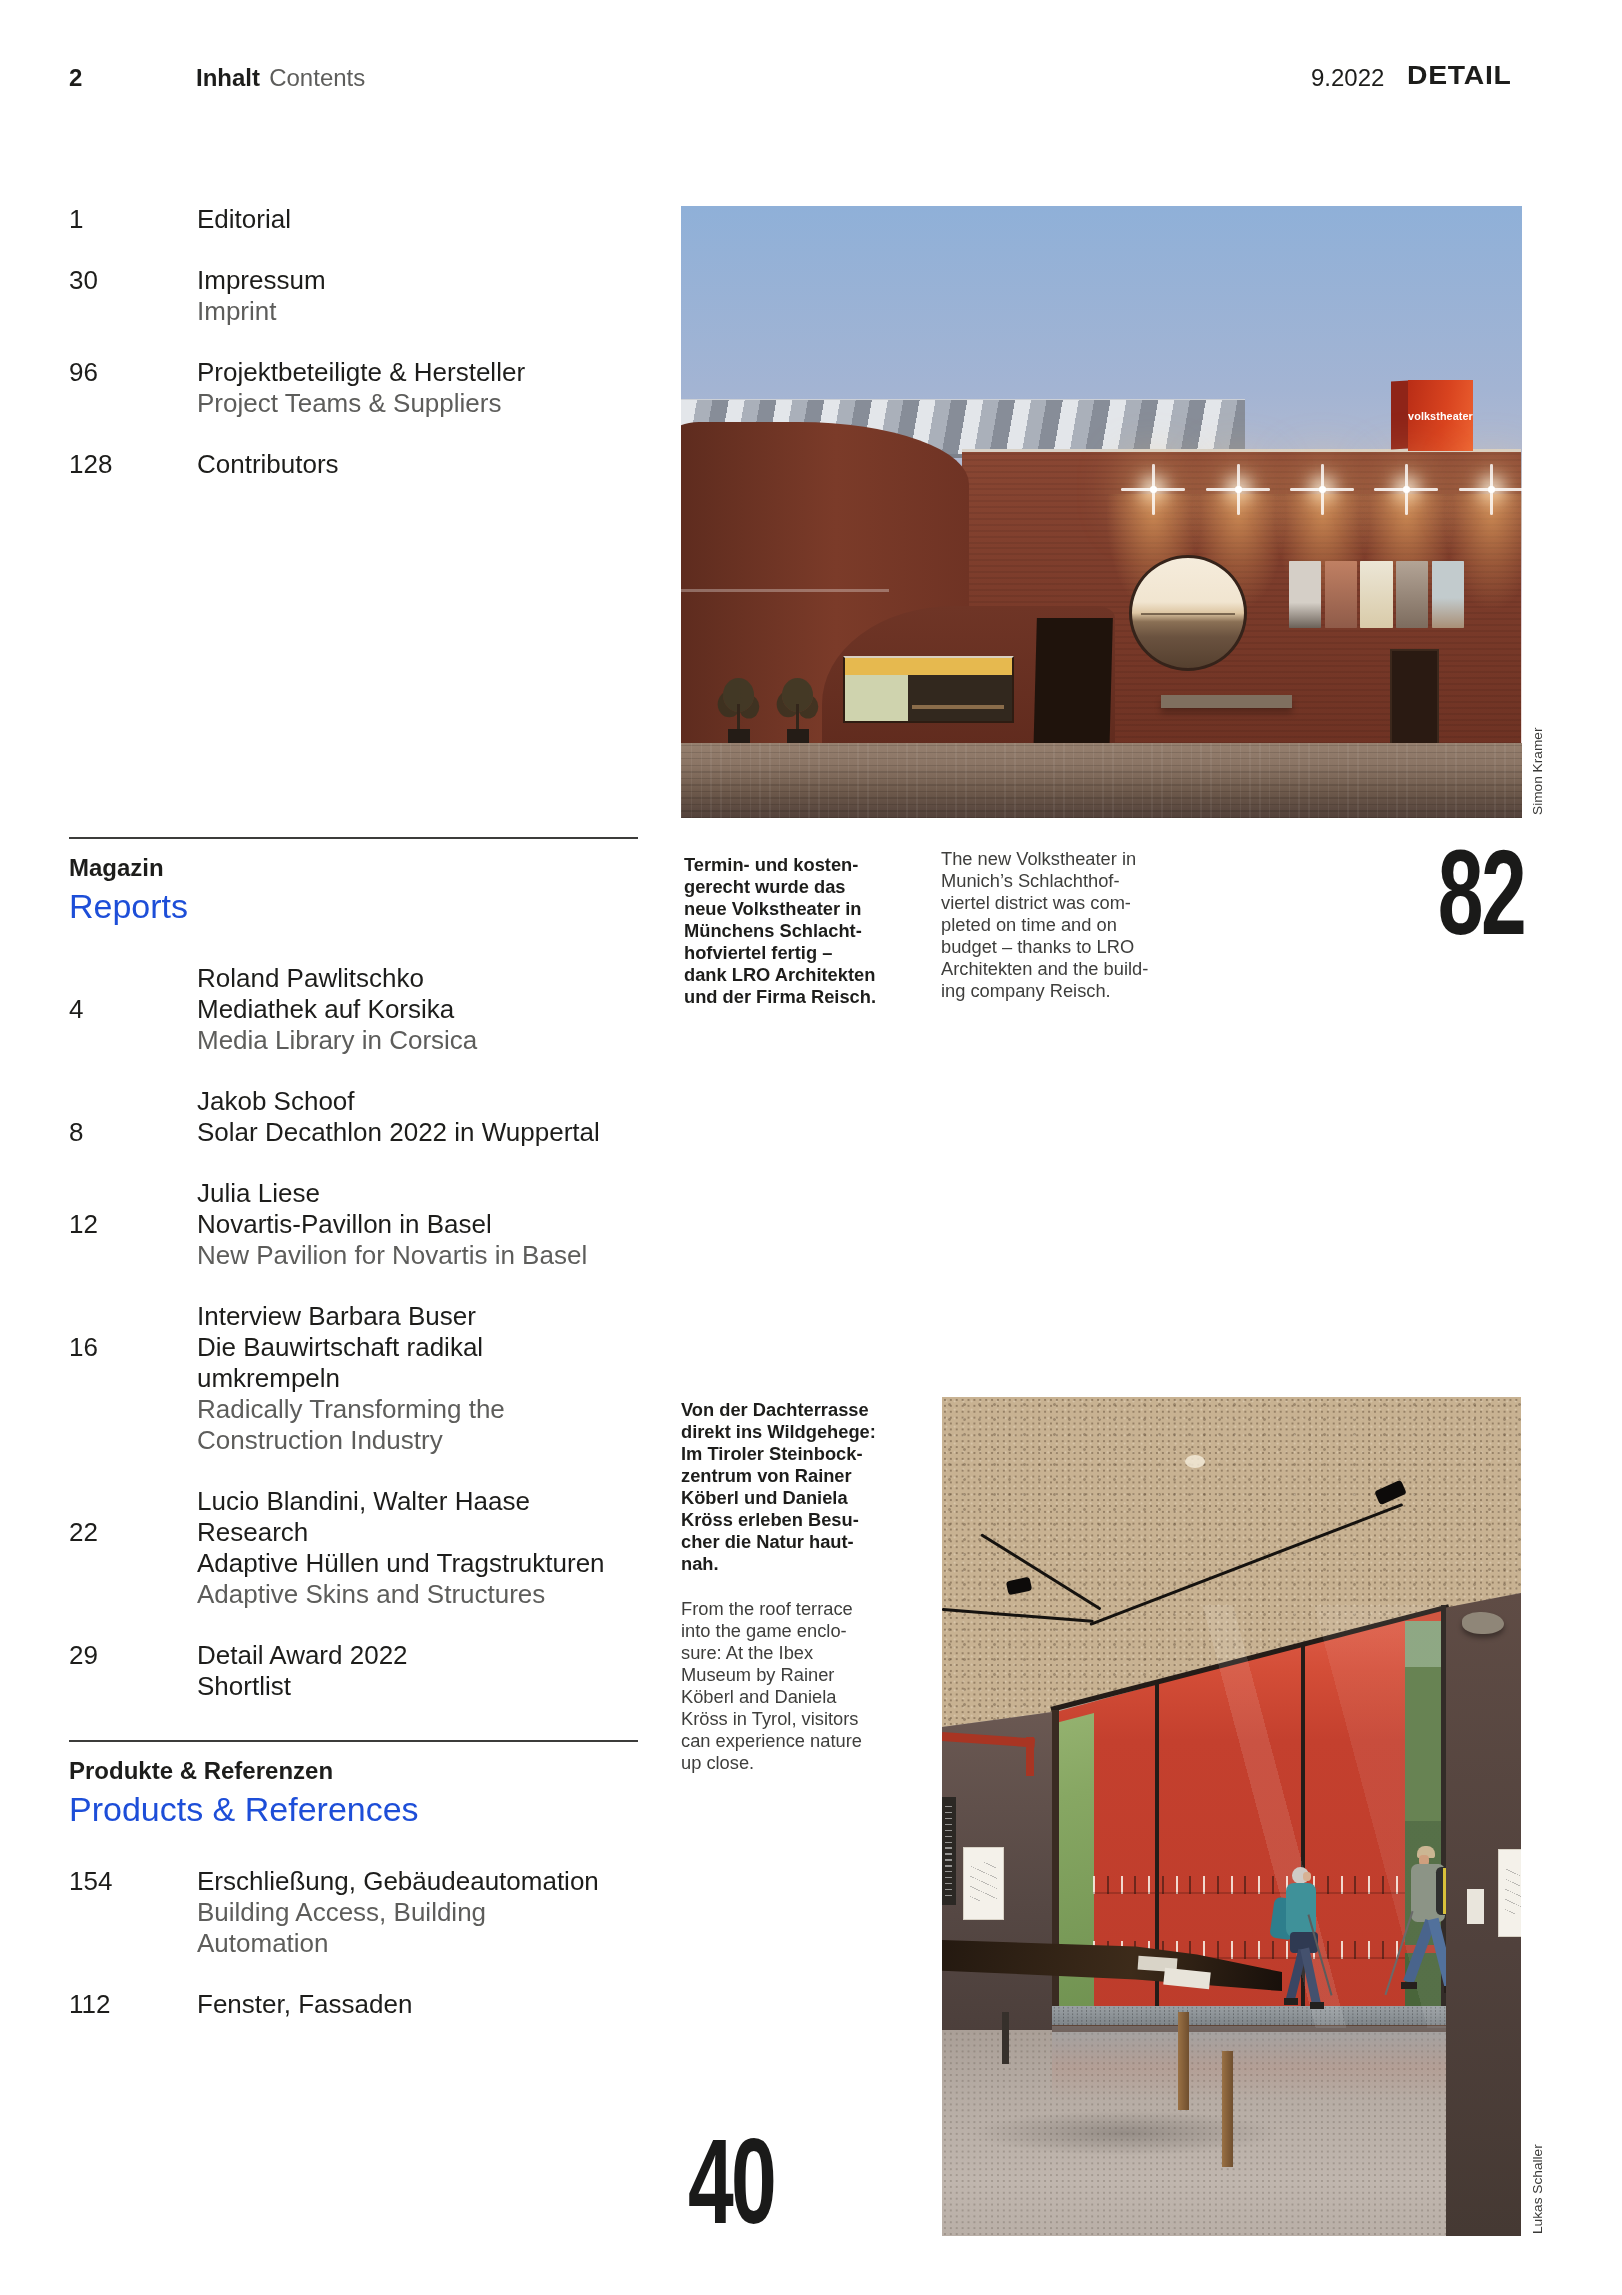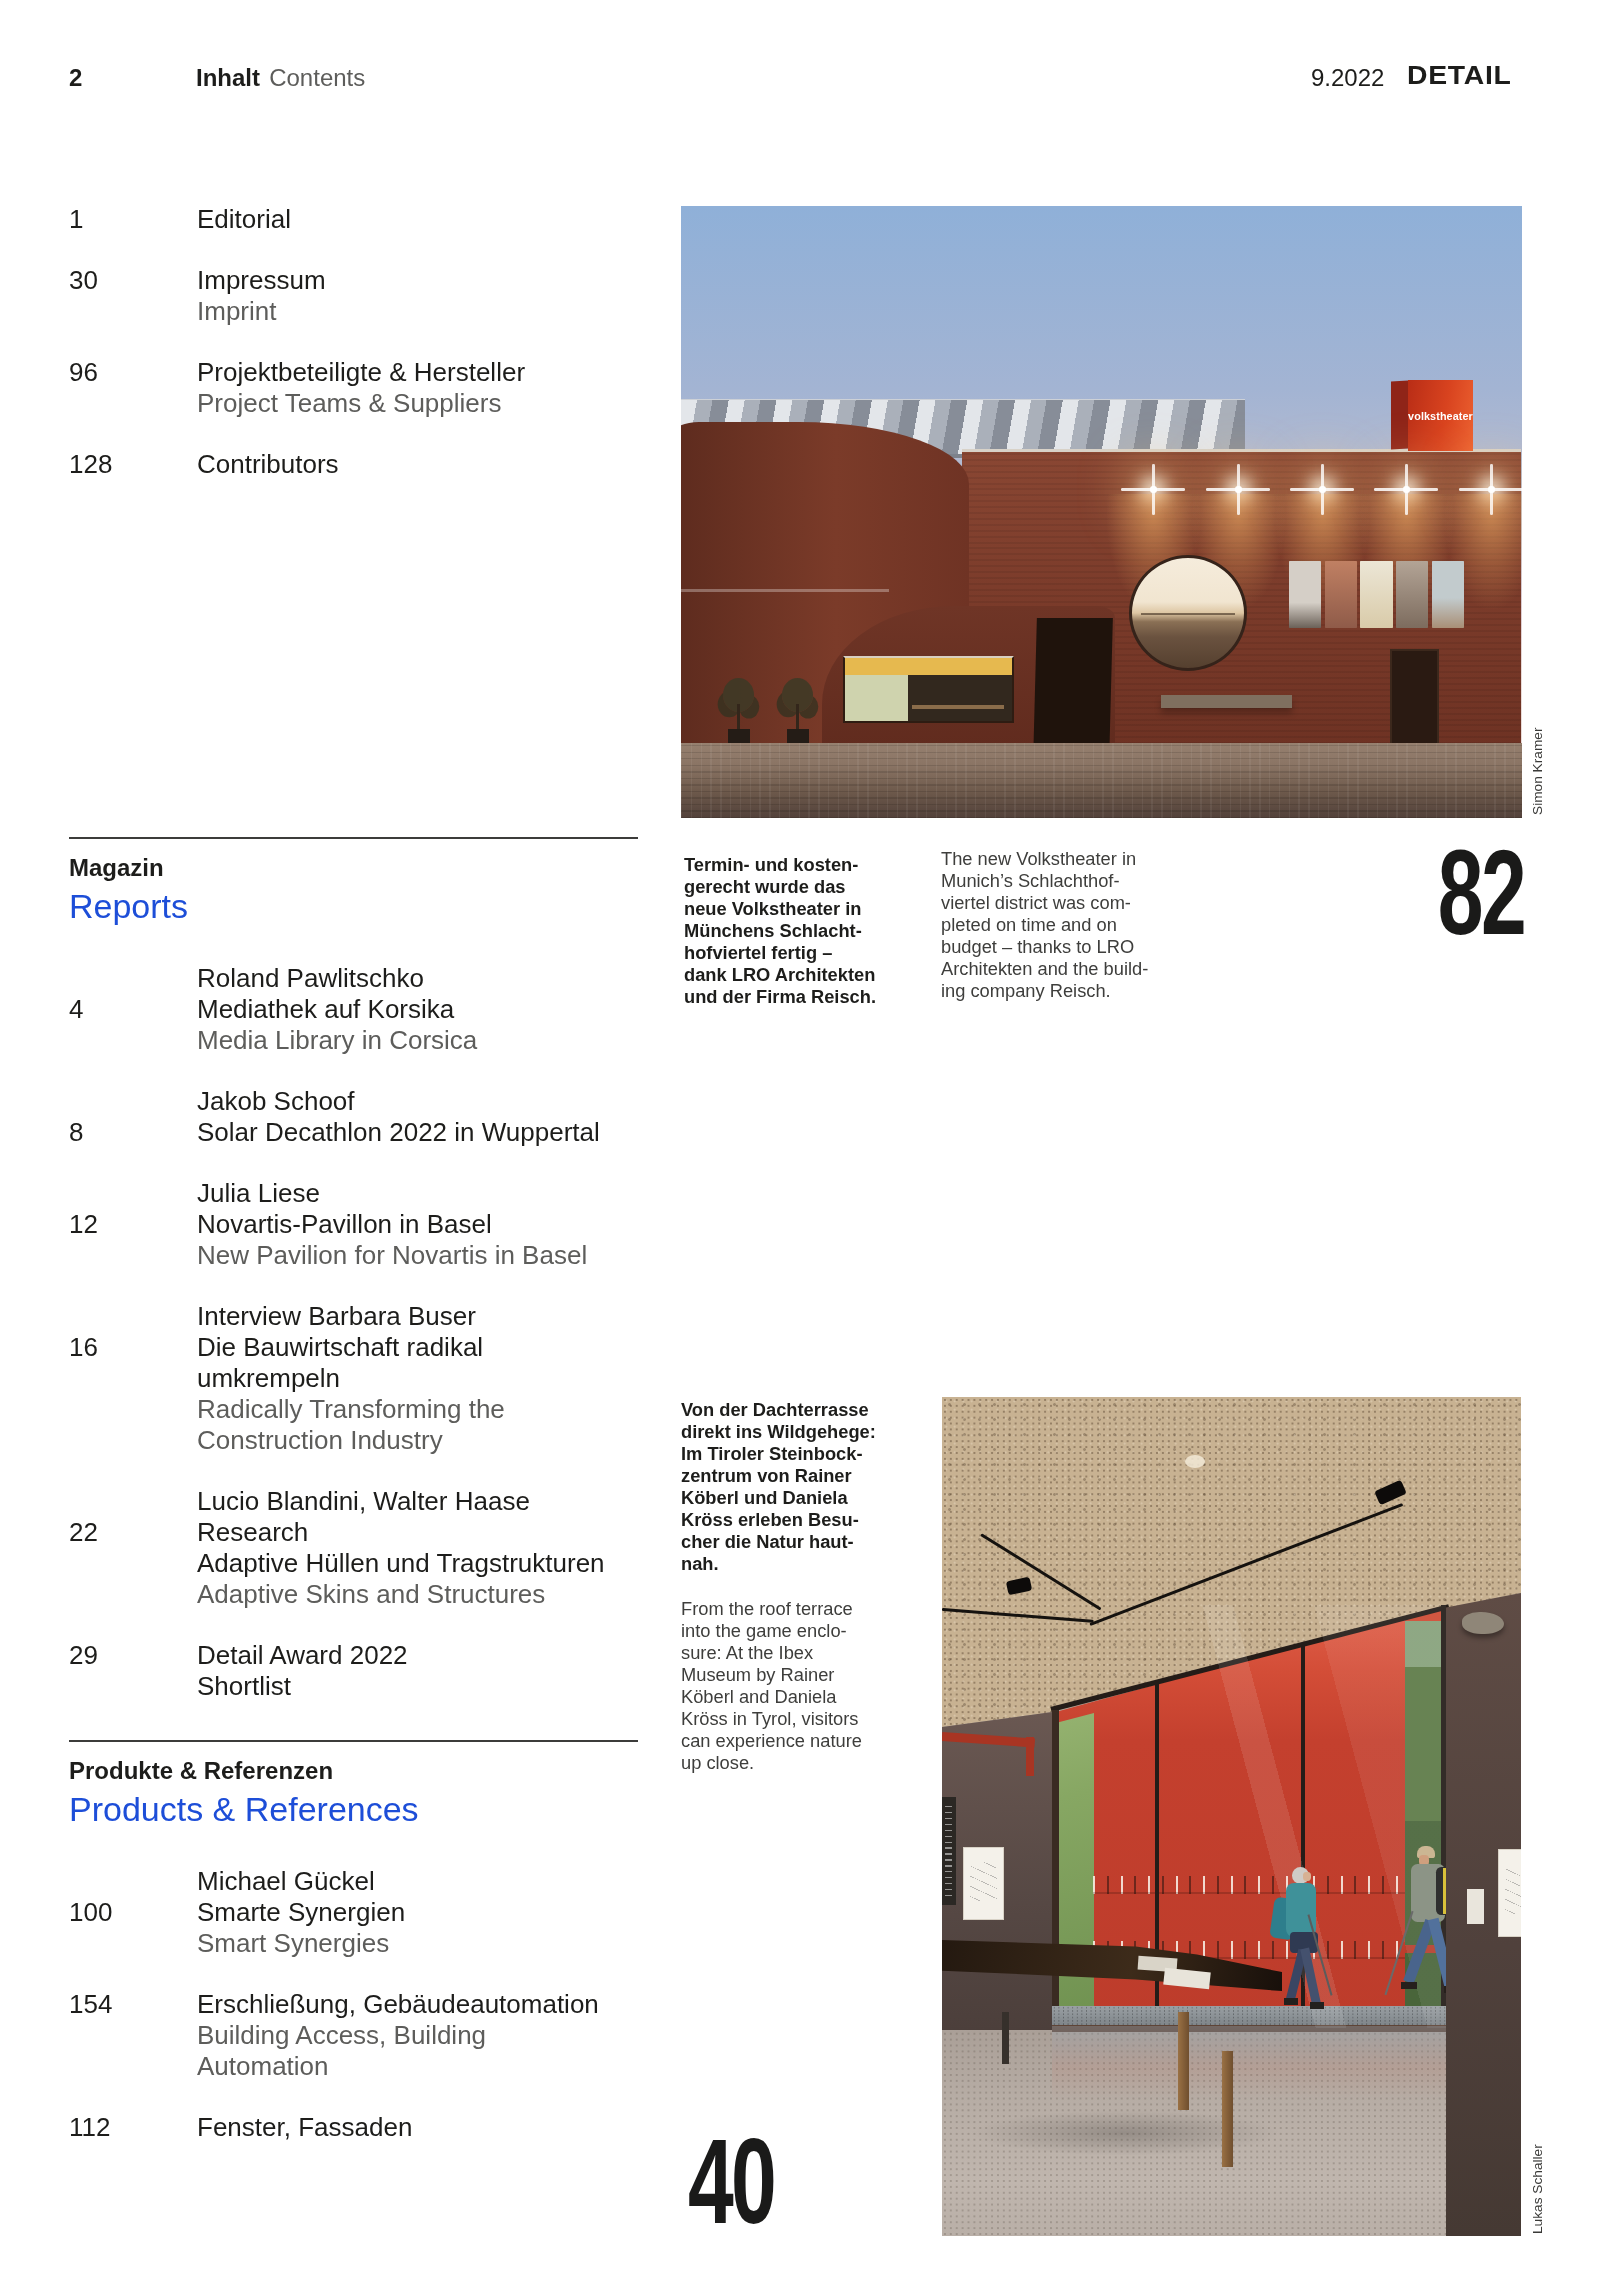--- a/index.html
+++ b/index.html
@@ -354,34 +354,20 @@
             </div>
           </div>
         </div>
       </div>
       <div class="toc-section sec-produkte ruled">
         <div class="head-de">Produkte &amp; Referenzen</div>
         <div class="head-en">Products &amp; References</div>
         <div class="entries">
           <div class="entry">
             <div class="row">
-              <div class="num"></div>
-              <div class="txt author">Michael Gückel</div>
-            </div>
-            <div class="row">
-              <div class="num">100</div>
-              <div class="txt de">Smarte Synergien</div>
-            </div>
-            <div class="row">
-              <div class="num"></div>
-              <div class="txt en">Smart Synergies</div>
-            </div>
-          </div>
-          <div class="entry">
-            <div class="row">
               <div class="num">154</div>
               <div class="txt de">Erschließung, Gebäudeautomation</div>
             </div>
             <div class="row">
               <div class="num"></div>
               <div class="txt en">Building Access, Building</div>
             </div>
             <div class="row">
               <div class="num"></div>
               <div class="txt en">Automation</div>

